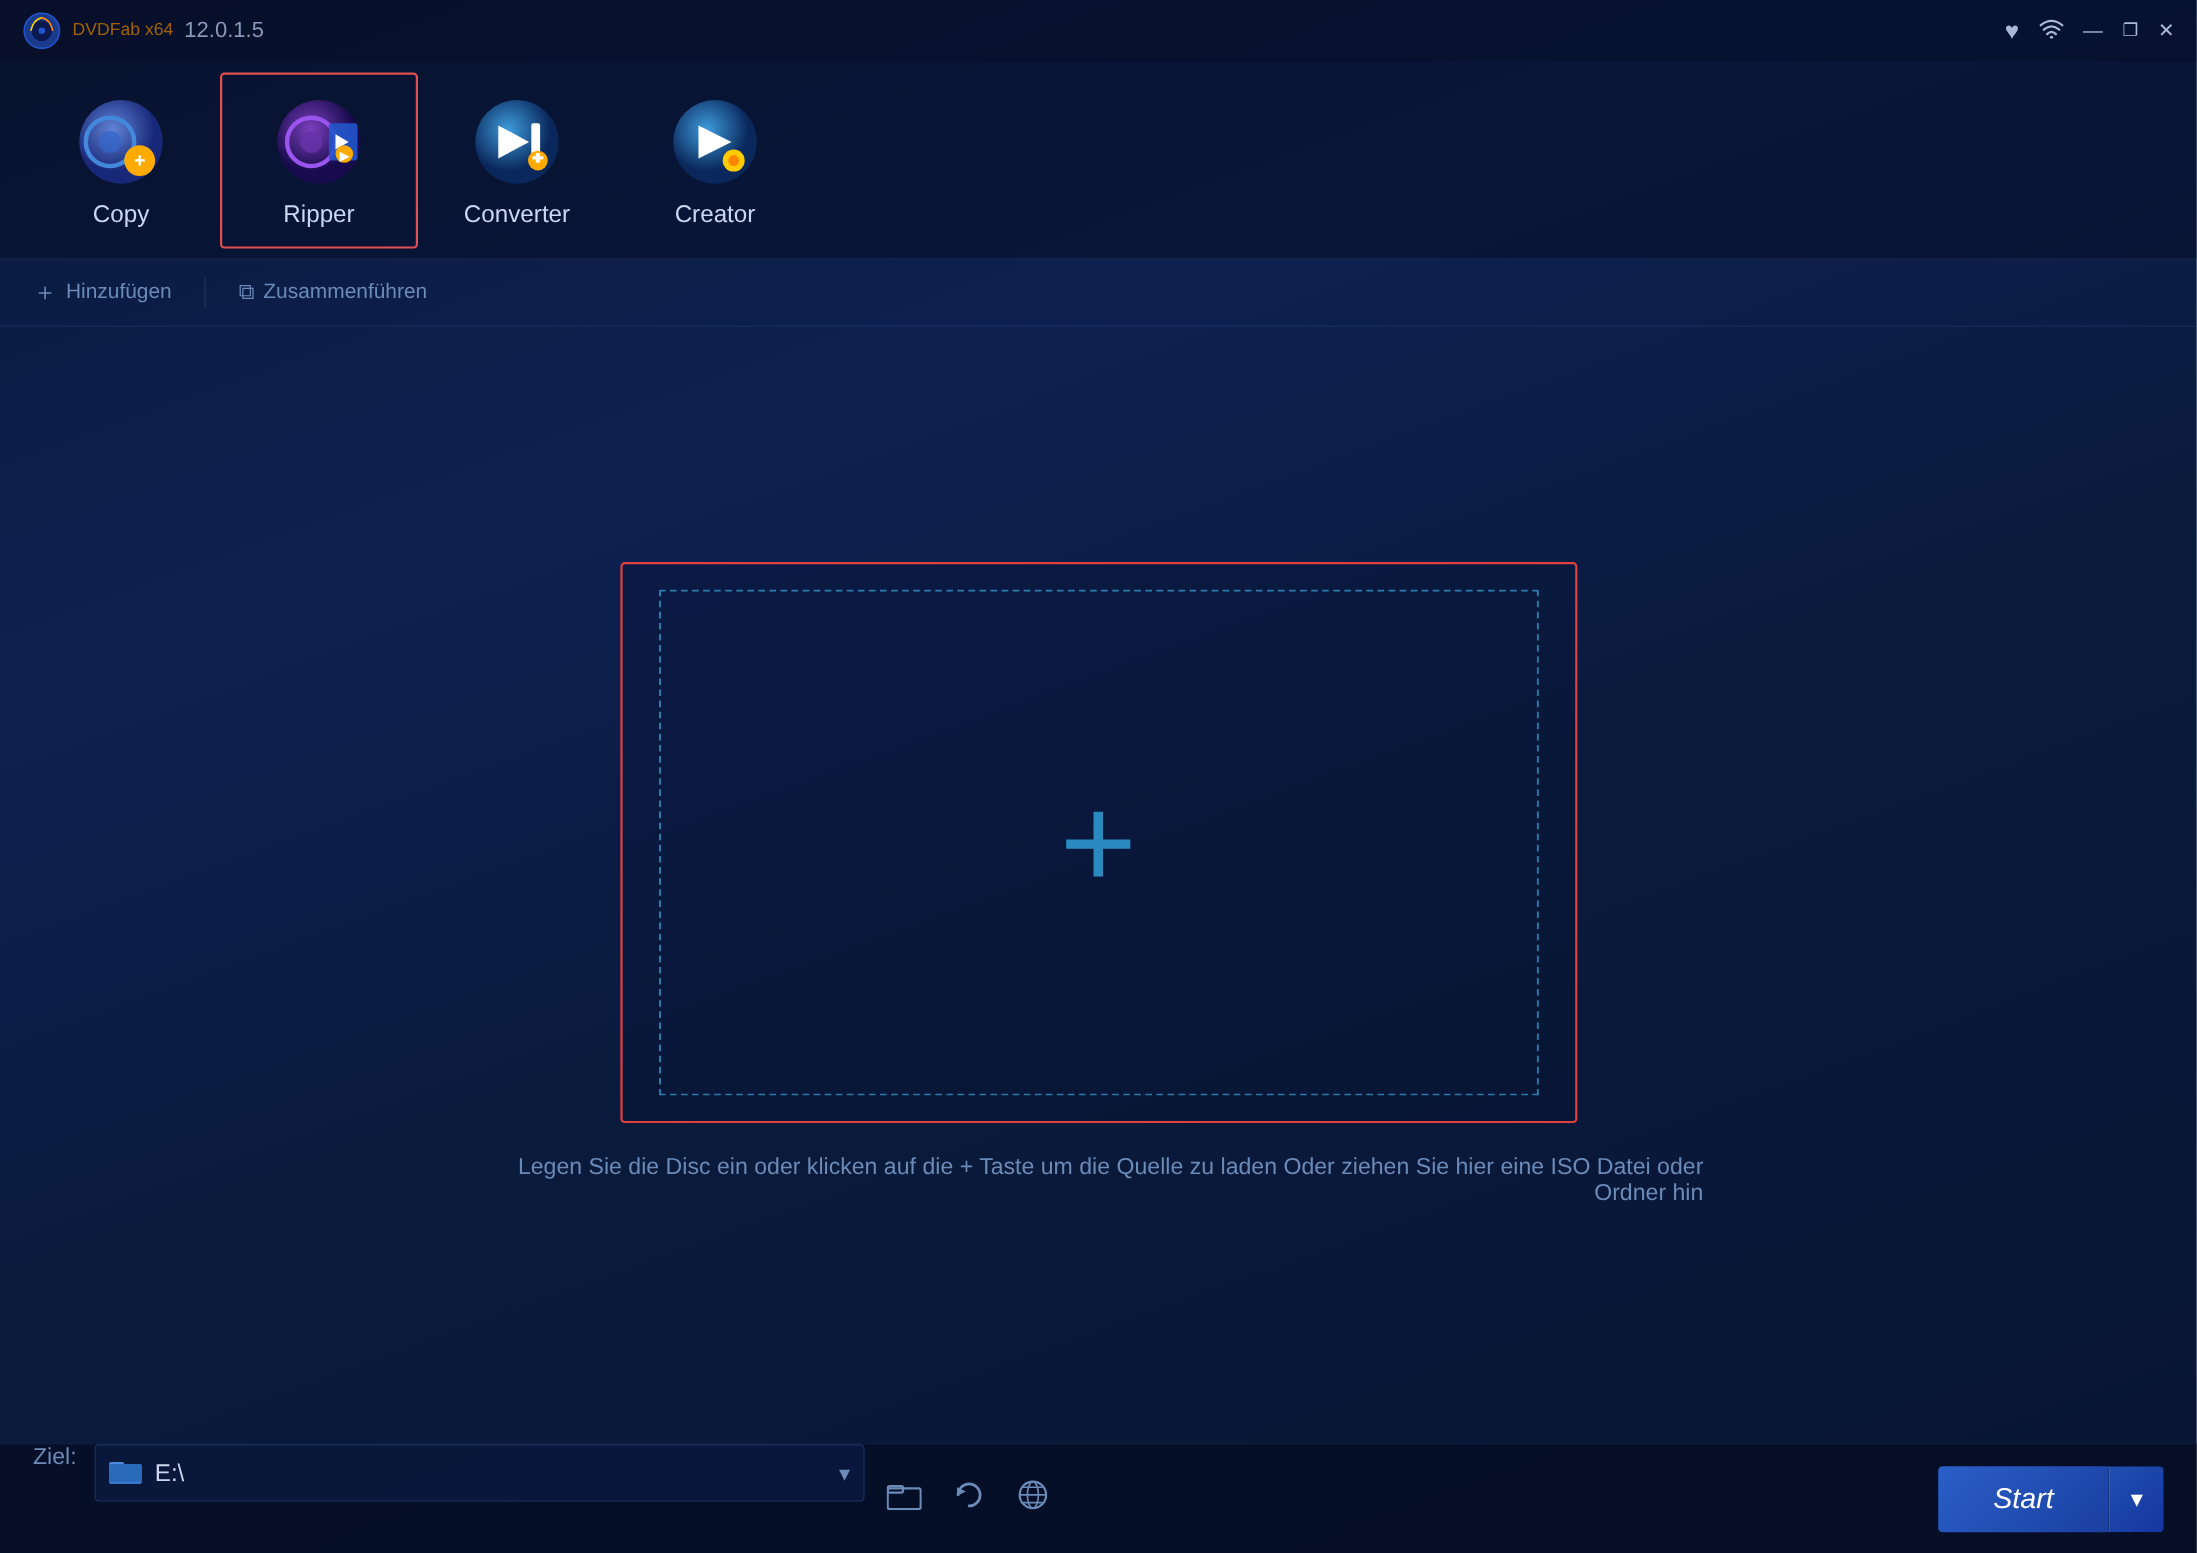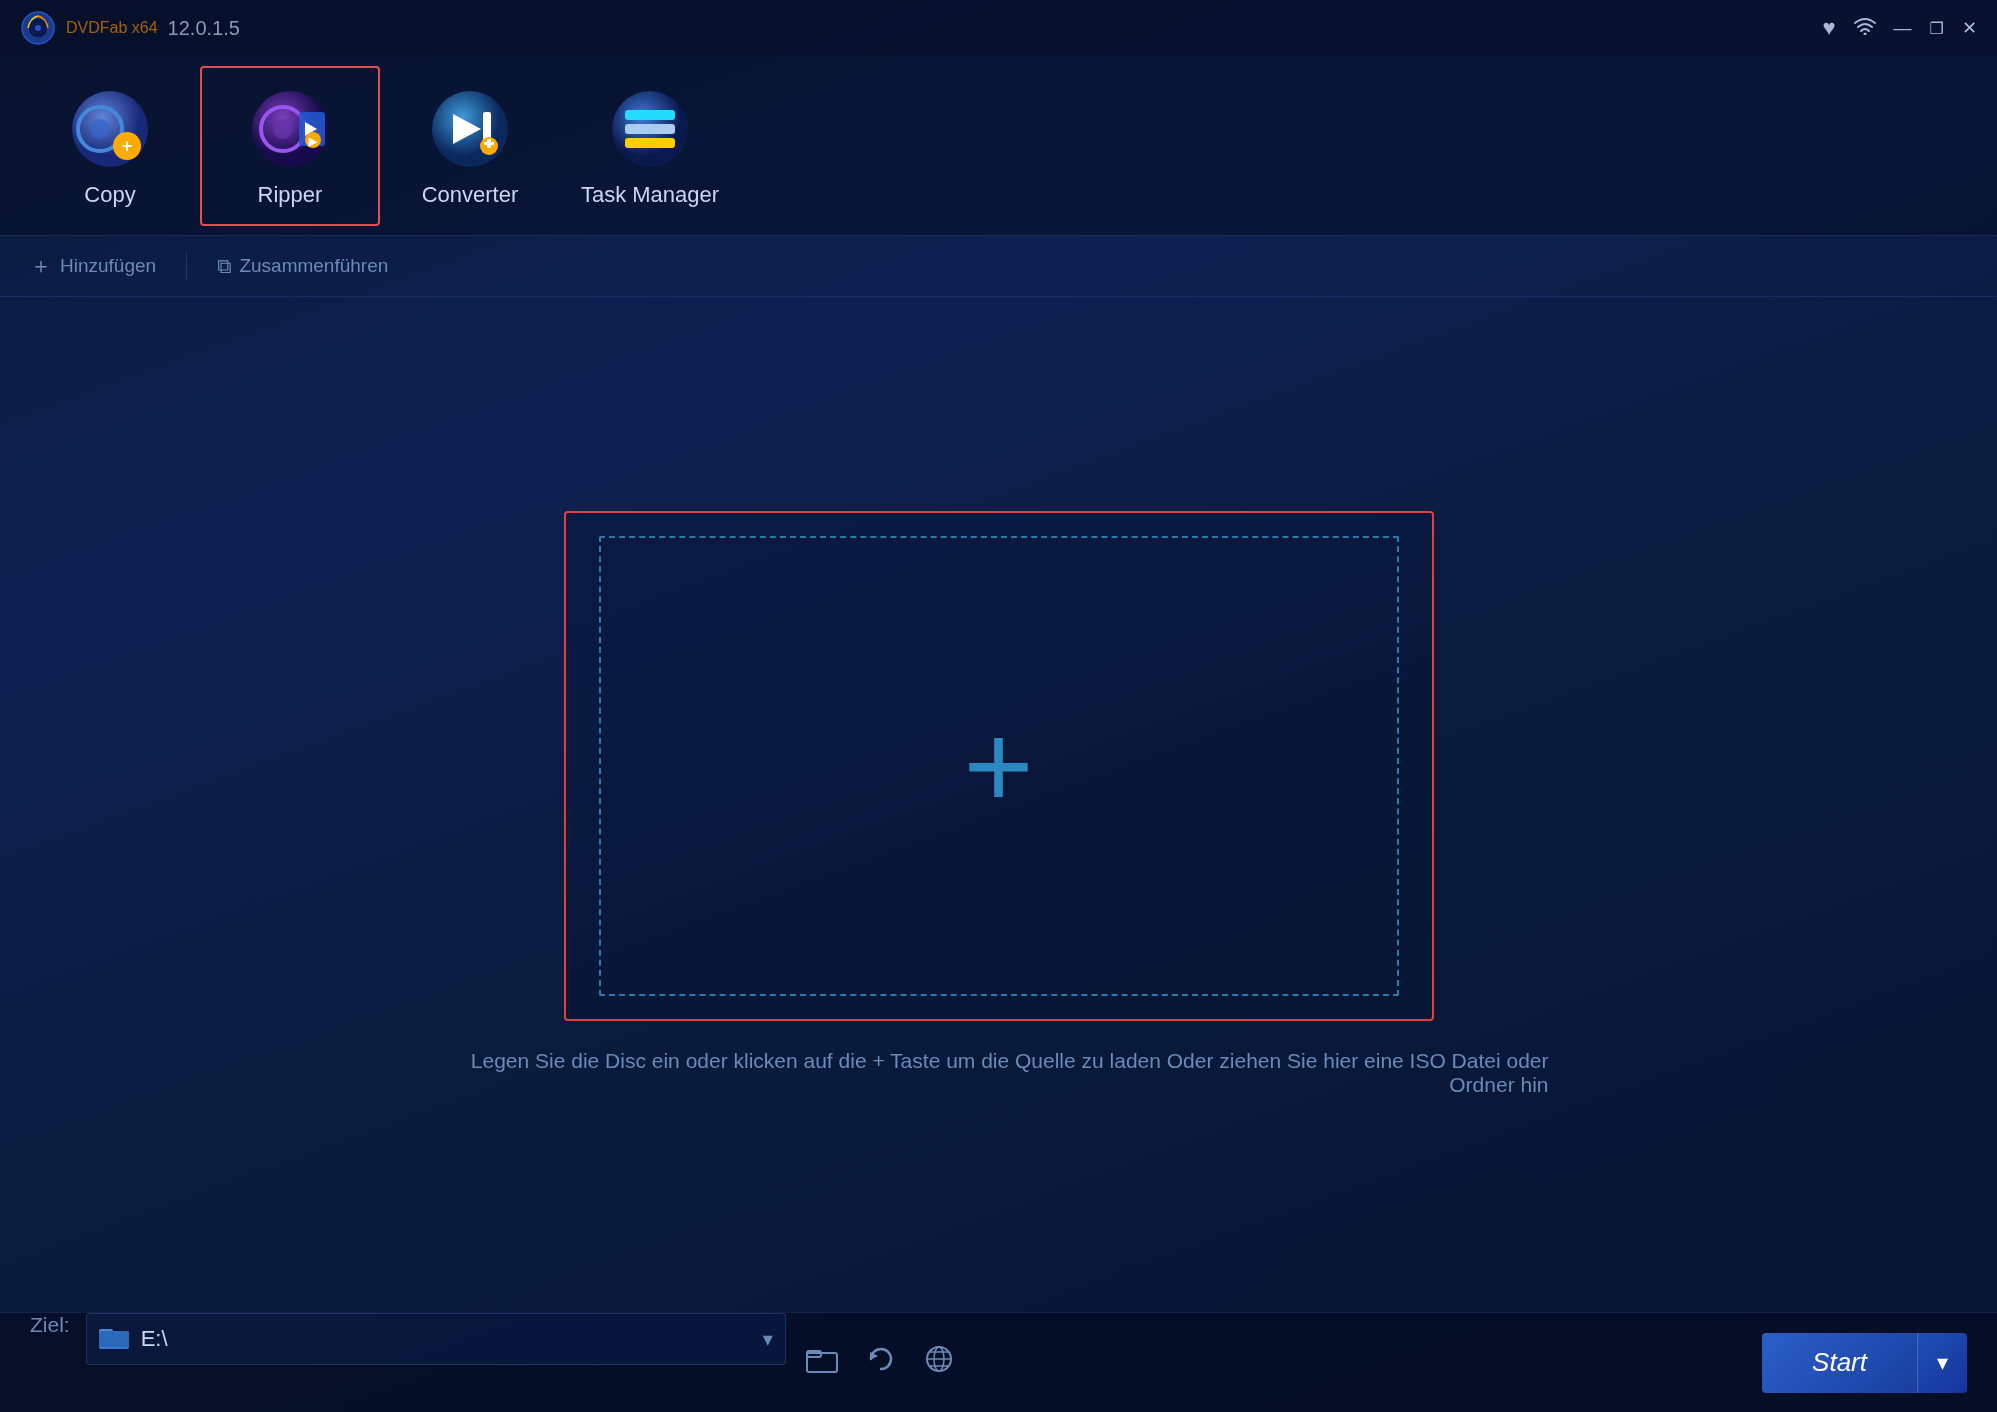--- a/index.html
+++ b/index.html
@@ -326,38 +326,37 @@
       <circle cx="45" cy="45" r="38" fill="url(#convGrad)" opacity="0.9"></circle>
       <polygon points="28,30 56,45 28,60" fill="#ffffff"></polygon>
       <rect x="58" y="28" width="8" height="34" rx="2" fill="#ffffff"></rect>
       <circle cx="64" cy="62" r="9" fill="#ffaa00"></circle>
       <rect x="59" y="58" width="10" height="3" rx="1" fill="#fff"></rect>
       <rect x="62" y="55" width="4" height="9" rx="1" fill="#fff"></rect>
     </svg>
     <span class="nav-item-label">Converter</span>
   </div>
 
-
-
   <div class="nav-item">
     <svg class="nav-item-icon" viewBox="0 0 90 90" xmlns="http://www.w3.org/2000/svg">
       <defs>
-        <radialGradient id="tmGrad" cx="40%" cy="35%">
-          <stop offset="0%" stop-color="#4488ee"></stop>
-          <stop offset="100%" stop-color="#0a1a50"></stop>
+        <radialGradient id="creatorGrad" cx="40%" cy="35%">
+          <stop offset="0%" stop-color="#44aaee"></stop>
+          <stop offset="100%" stop-color="#0a2a60"></stop>
         </radialGradient>
       </defs>
-      <circle cx="45" cy="45" r="38" fill="url(#tmGrad)" opacity="0.9"></circle>
-
-      <rect x="20" y="26" width="50" height="10" rx="3" fill="#22ddff"></rect>
-      <rect x="20" y="40" width="50" height="10" rx="3" fill="#aaccee"></rect>
-      <rect x="20" y="54" width="50" height="10" rx="3" fill="#ffcc00"></rect>
+      <circle cx="45" cy="45" r="38" fill="url(#creatorGrad)" opacity="0.9"></circle>
+      <polygon points="30,30 60,45 30,60" fill="#ffffff"></polygon>
+      <circle cx="62" cy="62" r="10" fill="#ffcc00"></circle>
+      <circle cx="62" cy="62" r="5" fill="#ff8800"></circle>
     </svg>
-    <span class="nav-item-label">Task Manager</span>
-  </div>
+    <span class="nav-item-label">Creator</span>
+  </div>
+
+
 </div>
 
 <div class="toolbar">
   <button class="toolbar-btn">
     <span class="icon-sym">＋</span>
     <span>Hinzufügen</span>
   </button>
   <div class="toolbar-divider"></div>
   <button class="toolbar-btn">
     <span class="icon-sym" style="font-size:20px;">⧉</span>

